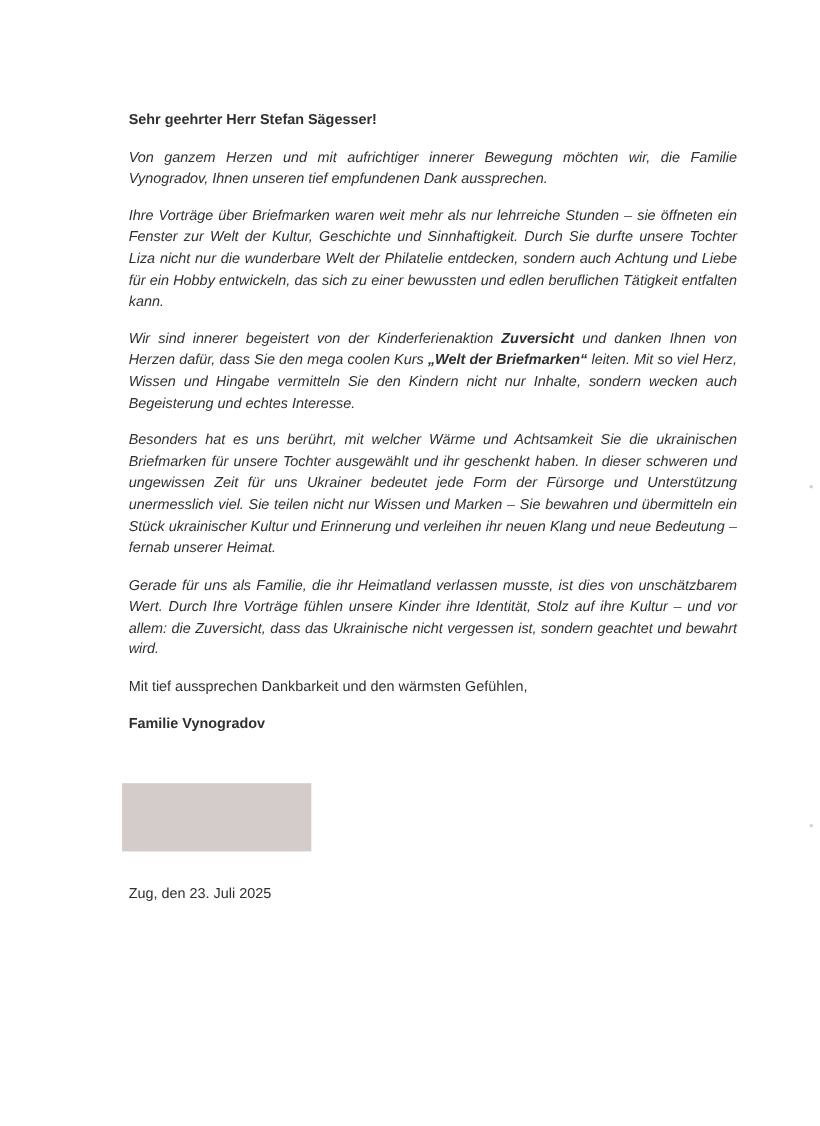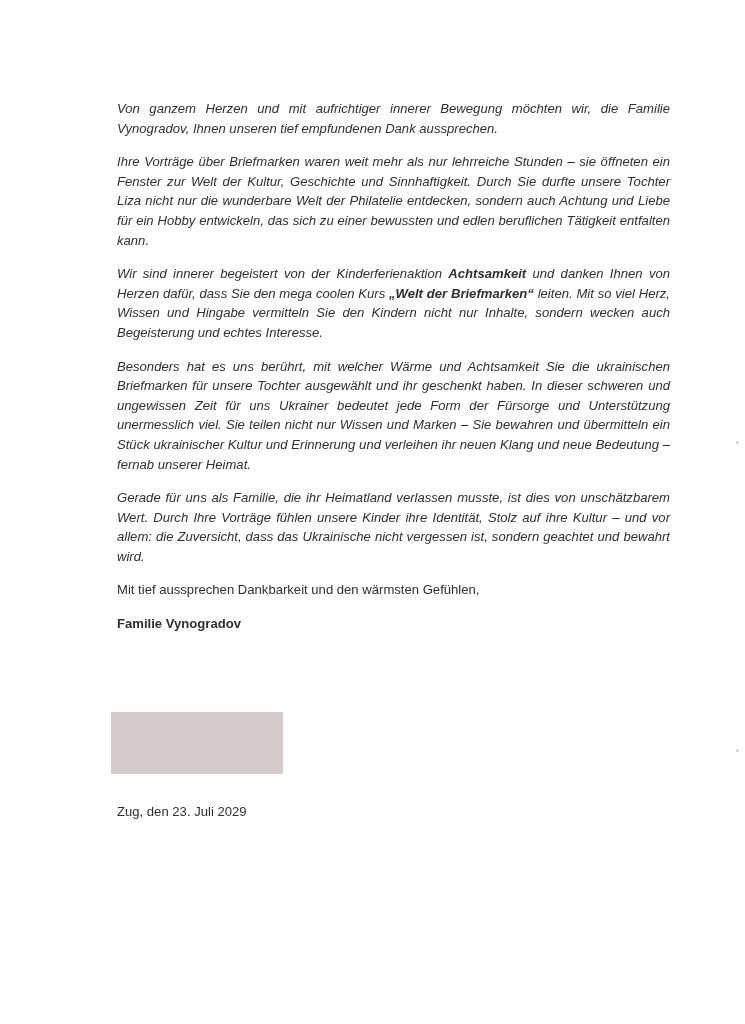--- a/index.html
+++ b/index.html
@@ -60,35 +60,36 @@
       width: 3px;
       height: 3px;
       background: #cfcfcf;
       border-radius: 50%;
     }
   </style>
 </head>
 <body>
 
 <div class="page">
+  <p class="salutation">Sehr geehrter Herr Stefan Sägesser!</p>
 
   <p class="para">Von ganzem Herzen und mit aufrichtiger innerer Bewegung möchten wir, die Familie Vynogradov, Ihnen unseren tief empfundenen Dank aussprechen.</p>
 
   <p class="para">Ihre Vorträge über Briefmarken waren weit mehr als nur lehrreiche Stunden – sie öffneten ein Fenster zur Welt der Kultur, Geschichte und Sinnhaftigkeit. Durch Sie durfte unsere Tochter Liza nicht nur die wunderbare Welt der Philatelie entdecken, sondern auch Achtung und Liebe für ein Hobby entwickeln, das sich zu einer bewussten und edlen beruflichen Tätigkeit entfalten kann.</p>
 
-  <p class="para"><span>Wir sind innerer begeistert von der Kinderferienaktion </span><b>Achtsamkeit</b><span> und danken Ihnen von Herzen dafür, dass Sie den mega coolen Kurs </span><b>„Welt der Briefmarken“</b><span> leiten. Mit so viel Herz, Wissen und Hingabe vermitteln Sie den Kindern nicht nur Inhalte, sondern wecken auch Begeisterung und echtes Interesse.</span></p>
+  <p class="para"><span>Wir sind innerer begeistert von der Kinderferienaktion </span><b>Zuversicht</b><span> und danken Ihnen von Herzen dafür, dass Sie den mega coolen Kurs </span><b>„Welt der Briefmarken“</b><span> leiten. Mit so viel Herz, Wissen und Hingabe vermitteln Sie den Kindern nicht nur Inhalte, sondern wecken auch Begeisterung und echtes Interesse.</span></p>
 
   <p class="para">Besonders hat es uns berührt, mit welcher Wärme und Achtsamkeit Sie die ukrainischen Briefmarken für unsere Tochter ausgewählt und ihr geschenkt haben. In dieser schweren und ungewissen Zeit für uns Ukrainer bedeutet jede Form der Fürsorge und Unterstützung unermesslich viel. Sie teilen nicht nur Wissen und Marken – Sie bewahren und übermitteln ein Stück ukrainischer Kultur und Erinnerung und verleihen ihr neuen Klang und neue Bedeutung – fernab unserer Heimat.</p>
 
   <p class="para">Gerade für uns als Familie, die ihr Heimatland verlassen musste, ist dies von unschätzbarem Wert. Durch Ihre Vorträge fühlen unsere Kinder ihre Identität, Stolz auf ihre Kultur – und vor allem: die Zuversicht, dass das Ukrainische nicht vergessen ist, sondern geachtet und bewahrt wird.</p>
 
 
   <p class="closing">Mit tief aussprechen Dankbarkeit und den wärmsten Gefühlen,</p>
 
   <p class="signer">Familie Vynogradov</p>
 </div>
 
 <div class="signature-box"></div>
 
-<div class="date-line">Zug, den 23. Juli 2029</div>
+<div class="date-line">Zug, den 23. Juli 2025</div>
 
 <div class="speck" style="left:736px;top:441px;"></div>
 <div class="speck" style="left:736px;top:749px;"></div>
 
 </body></html>

